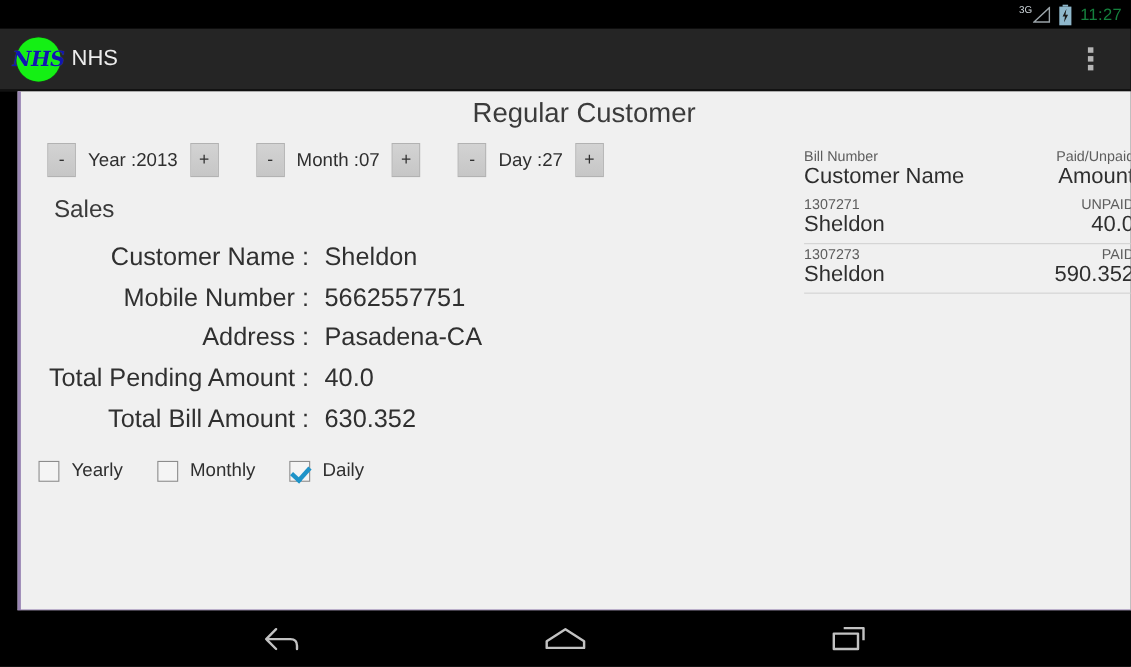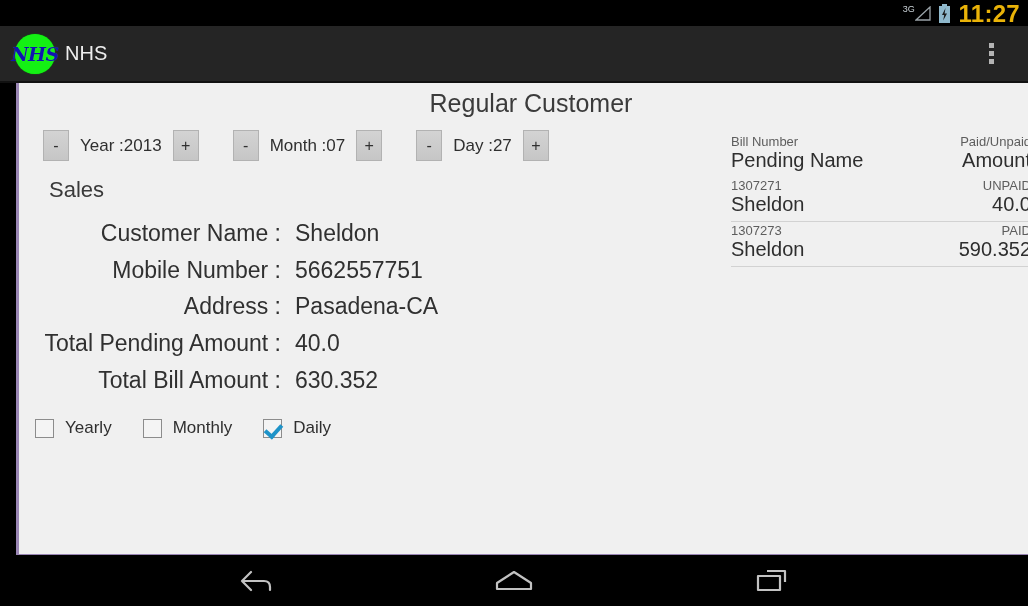--- a/index.html
+++ b/index.html
@@ -26,22 +26,22 @@
   }
   .sb-right { display: flex; align-items: center; gap: 7px; }
   .sig-wrap { display: flex; align-items: flex-start; height: 20px; }
   .sig-label {
     color: #c9d1d6; font-size: 9px; line-height: 9px;
     margin-top: 2px; margin-right: 1px; letter-spacing: -0.2px;
   }
   .sig-tri { margin-top: 3px; }
   .batt { margin-top: 1px; }
   .clock {
-    color: #eab308; font-size: 24px; line-height: 19px;
-    font-weight: 700; letter-spacing: 0.3px;
+    color: #15803d; font-size: 15px; line-height: 19px;
+    font-weight: 400; letter-spacing: 0.3px;
   }
 
   
   #action-bar {
     position: absolute; left: 0; top: 26px;
     width: 1028px; height: 57px;
     background: #252525;
     border-bottom: 2px solid #111;
     display: flex; align-items: center;
   }
@@ -278,21 +278,21 @@
     </div>
 
     <div id="bill-list">
 
       <div class="bill-row">
         <div class="bill-line">
           <span class="small-txt">Bill Number</span>
           <span class="small-txt">Paid/Unpaid</span>
         </div>
         <div class="bill-line">
-          <span class="big-txt">Pending Name</span>
+          <span class="big-txt">Customer Name</span>
           <span class="big-txt">Amount</span>
         </div>
       </div>
 
       <div class="bill-row entry">
         <div class="bill-line">
           <span class="small-txt">1307271</span>
           <span class="small-txt">UNPAID</span>
         </div>
         <div class="bill-line">

